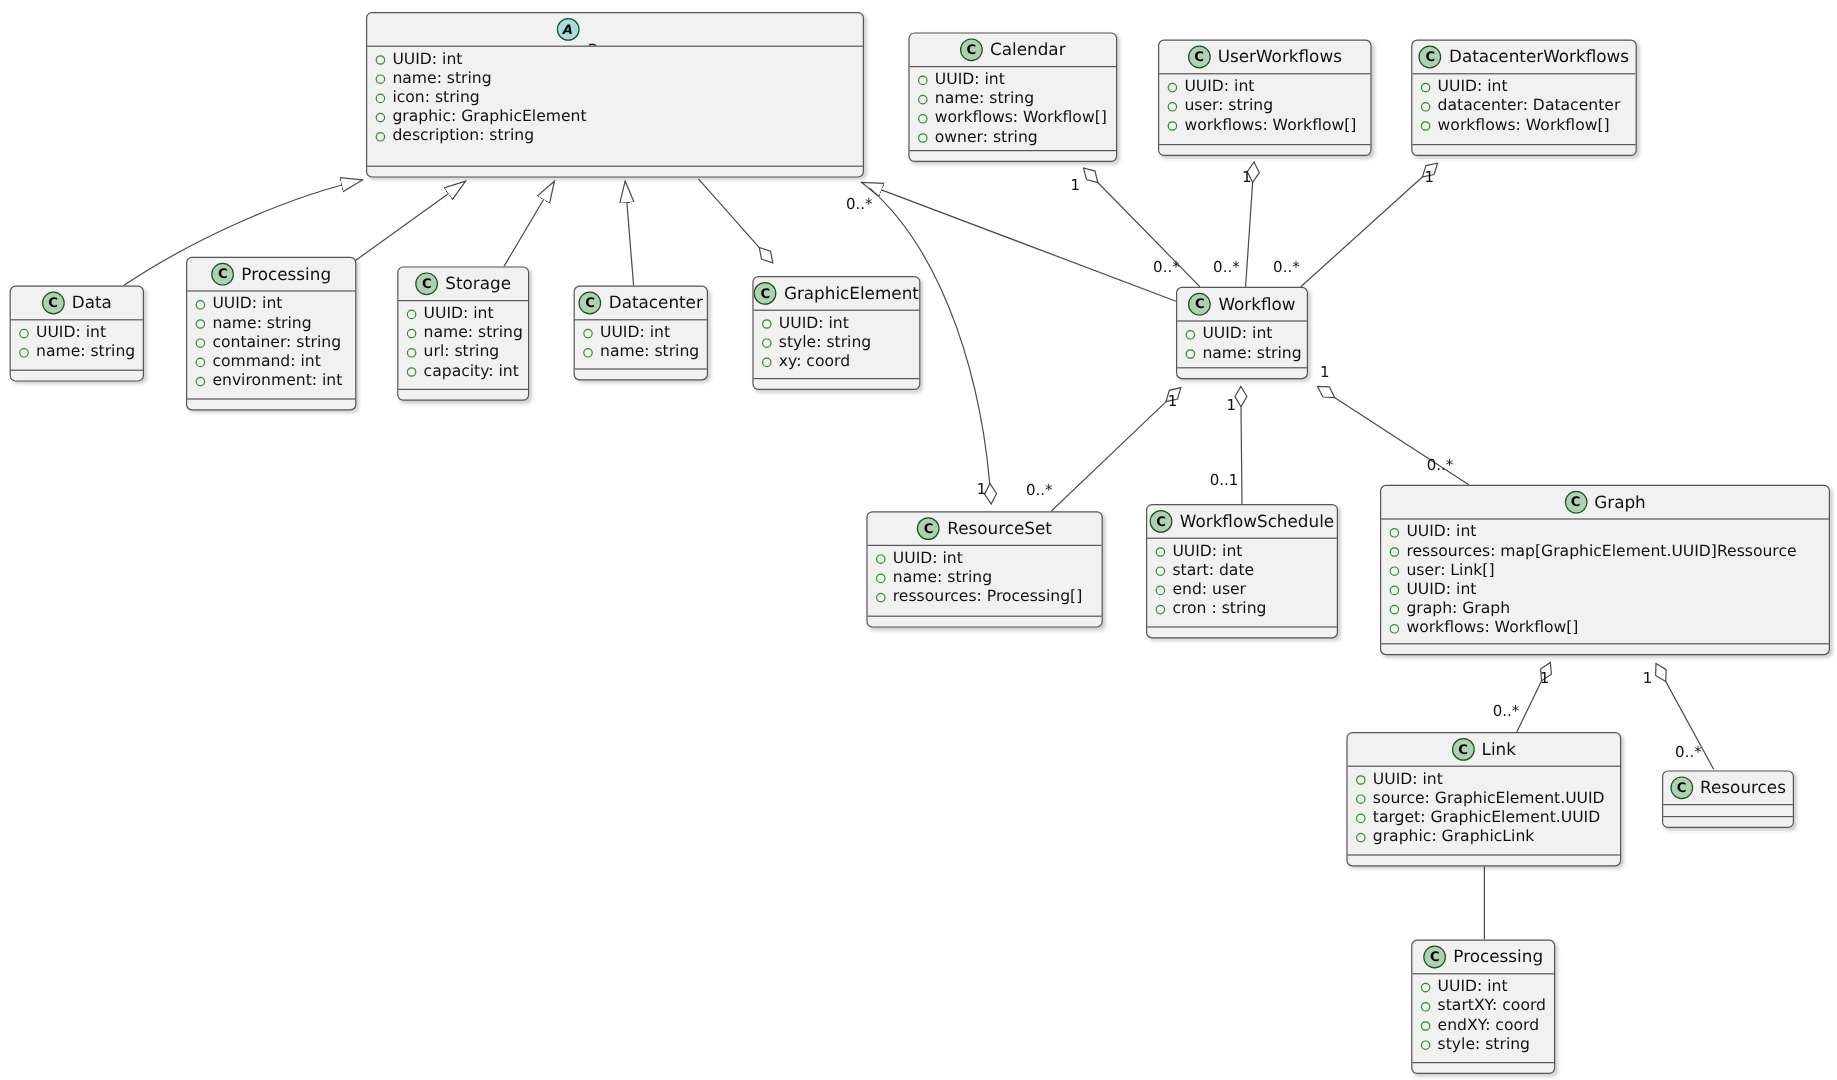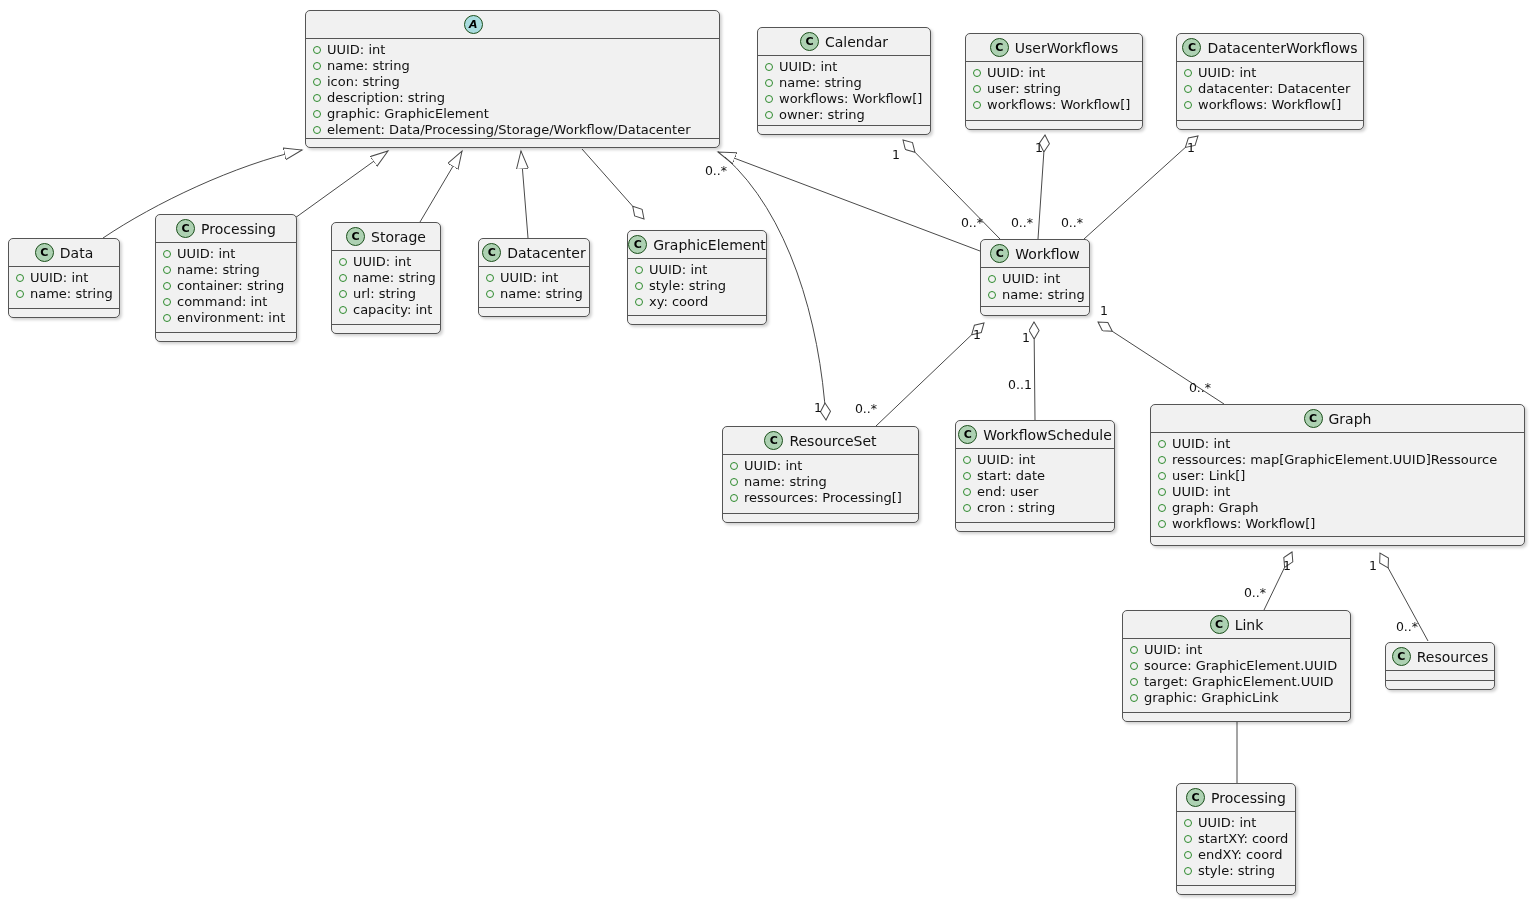--- a/index.html
+++ b/index.html
@@ -74,29 +74,25 @@
         <div class="attr">
           <span class="dot"></span>
           <span>name: string</span>
         </div>
         <div class="attr">
           <span class="dot"></span>
           <span>icon: string</span>
         </div>
         <div class="attr">
           <span class="dot"></span>
+          <span>graphic: GraphicElement</span>
+        </div>
+        <div class="attr">
+          <span class="dot"></span>
           <span>description: string</span>
-        </div>
-        <div class="attr">
-          <span class="dot"></span>
-          <span>graphic: GraphicElement</span>
-        </div>
-        <div class="attr">
-          <span class="dot"></span>
-          <span>element: Data/Processing/Storage/Workflow/Datacenter</span>
         </div>
       </div>
       <div class="class-footer"></div>
     </div>
     <div class="class-box" style="left: 757px; top: 27px; width: 174px; height: 108px;">
       <div class="class-title">
         <span class="cicon">C</span>
         <span class="cname">Calendar</span>
       </div>
       <div class="attrs">
@@ -428,20 +424,20 @@
     <div class="mult" style="left: 716px; top: 170px;">0..*</div>
     <div class="mult" style="left: 896px; top: 154px;">1</div>
     <div class="mult" style="left: 972px; top: 222px;">0..*</div>
     <div class="mult" style="left: 1039px; top: 147px;">1</div>
     <div class="mult" style="left: 1022px; top: 222px;">0..*</div>
     <div class="mult" style="left: 1191px; top: 147px;">1</div>
     <div class="mult" style="left: 1072px; top: 222px;">0..*</div>
     <div class="mult" style="left: 977px; top: 334px;">1</div>
     <div class="mult" style="left: 866px; top: 408px;">0..*</div>
     <div class="mult" style="left: 1026px; top: 337px;">1</div>
-    <div class="mult" style="left: 1020px; top: 384px;">0..1</div>
+    <div class="mult" style="left: 1020px; top: 400px;">0..1</div>
     <div class="mult" style="left: 1104px; top: 310px;">1</div>
     <div class="mult" style="left: 1200px; top: 387px;">0..*</div>
     <div class="mult" style="left: 1287px; top: 565px;">1</div>
     <div class="mult" style="left: 1255px; top: 592px;">0..*</div>
     <div class="mult" style="left: 1373px; top: 565px;">1</div>
     <div class="mult" style="left: 1407px; top: 626px;">0..*</div>
   </div>
 
 </body></html>

